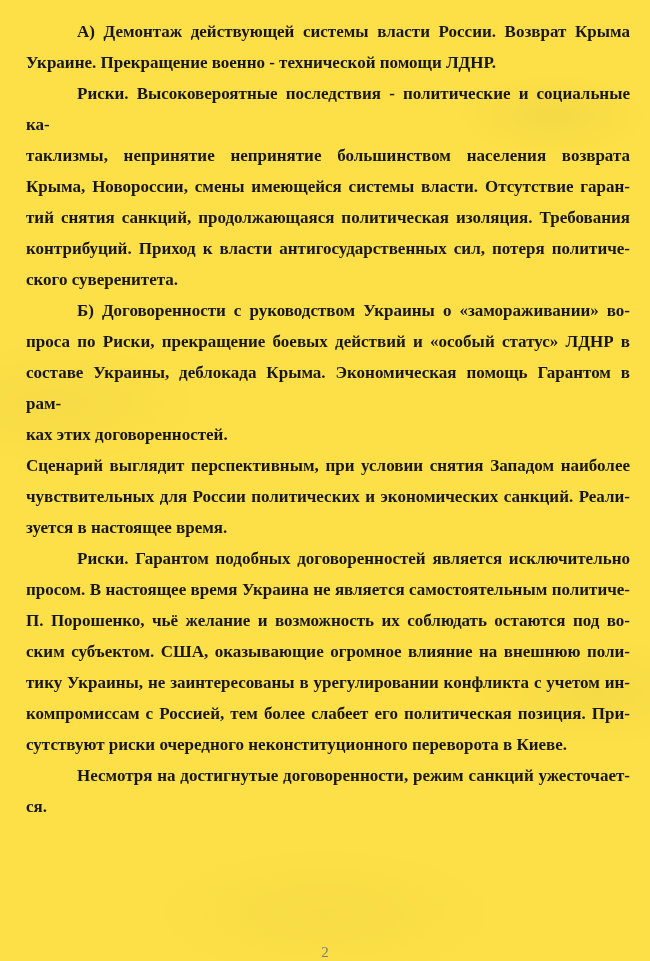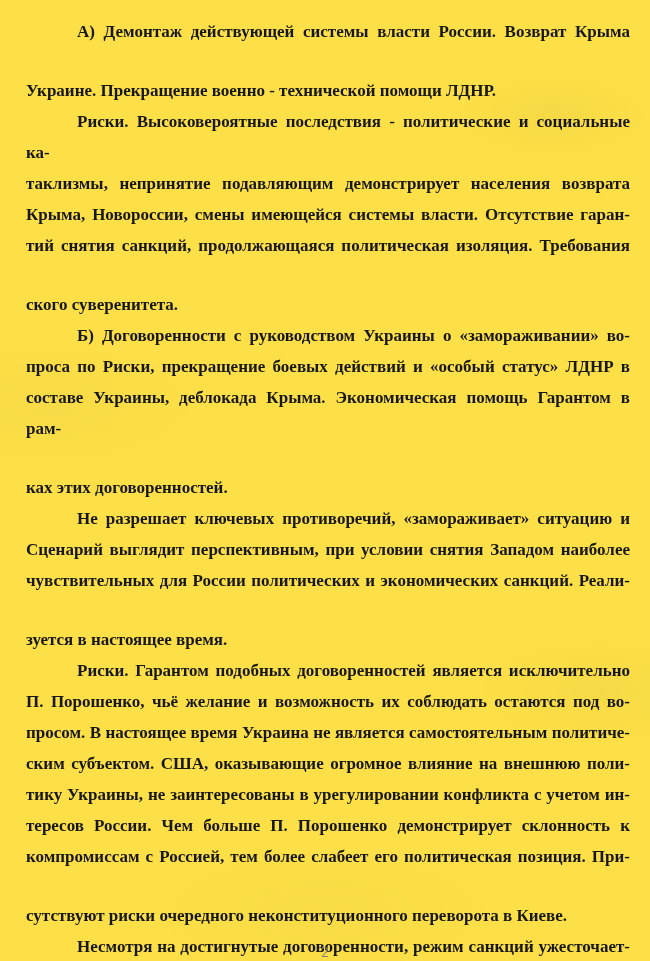--- a/index.html
+++ b/index.html
@@ -44,21 +44,20 @@
     white-space: normal;
     text-align: justify;
     text-align-last: justify;
   }
   .line.first {
     text-indent: 51px;
   }
   .line.plast {
     text-align: right;
     text-align-last: left;
-    margin-top: 28px;
   }
   .footer {
     position: absolute;
     left: 0;
     top: 942px;
     width: 650px;
     text-align: center;
     font-size: 15px;
     line-height: 20px;
     font-weight: normal;
@@ -70,44 +69,43 @@
 
 <div class="page">
   <div class="noise"></div>
   <div class="content">
       <div class="paragraph">
         <div class="line first">А) Демонтаж действующей системы власти России. Возврат Крыма</div>
         <div class="line plast">Украине. Прекращение военно - технической помощи ЛДНР.</div>
       </div>
       <div class="paragraph">
         <div class="line first">Риски. Высоковероятные последствия - политические и социальные ка-</div>
-        <div class="line">таклизмы, непринятие подавляющим демонстрирует населения возврата</div>
+        <div class="line">таклизмы, непринятие непринятие большинством населения возврата</div>
         <div class="line">Крыма, Новороссии, смены имеющейся системы власти. Отсутствие гаран-</div>
         <div class="line">тий снятия санкций, продолжающаяся политическая изоляция. Требования</div>
+        <div class="line">контрибуций. Приход к власти антигосударственных сил, потеря политиче-</div>
         <div class="line plast">ского суверенитета.</div>
       </div>
       <div class="paragraph">
         <div class="line first">Б) Договоренности с руководством Украины о «замораживании» во-</div>
         <div class="line">проса по Риски, прекращение боевых действий и «особый статус» ЛДНР в</div>
         <div class="line">составе Украины, деблокада Крыма. Экономическая помощь Гарантом в рам-</div>
         <div class="line plast">ках этих договоренностей.</div>
       </div>
       <div class="paragraph">
-        <div class="line first">Не разрешает ключевых противоречий, «замораживает» ситуацию и</div>
         <div class="line">Сценарий выглядит перспективным, при условии снятия Западом наиболее</div>
         <div class="line">чувствительных для России политических и экономических санкций. Реали-</div>
         <div class="line plast">зуется в настоящее время.</div>
       </div>
       <div class="paragraph">
         <div class="line first">Риски. Гарантом подобных договоренностей является исключительно</div>
+        <div class="line">просом. В настоящее время Украина не является самостоятельным политиче-</div>
         <div class="line">П. Порошенко, чьё желание и возможность их соблюдать остаются под во-</div>
-        <div class="line">просом. В настоящее время Украина не является самостоятельным политиче-</div>
         <div class="line">ским субъектом. США, оказывающие огромное влияние на внешнюю поли-</div>
         <div class="line">тику Украины, не заинтересованы в урегулировании конфликта с учетом ин-</div>
-        <div class="line">тересов России. Чем больше П. Порошенко демонстрирует склонность к</div>
         <div class="line">компромиссам с Россией, тем более слабеет его политическая позиция. При-</div>
         <div class="line plast">сутствуют риски очередного неконституционного переворота в Киеве.</div>
       </div>
       <div class="paragraph">
         <div class="line first">Несмотря на достигнутые договоренности, режим санкций ужесточает-</div>
         <div class="line plast">ся.</div>
       </div>
     </div>
   <div class="footer">2</div>
 </div>

